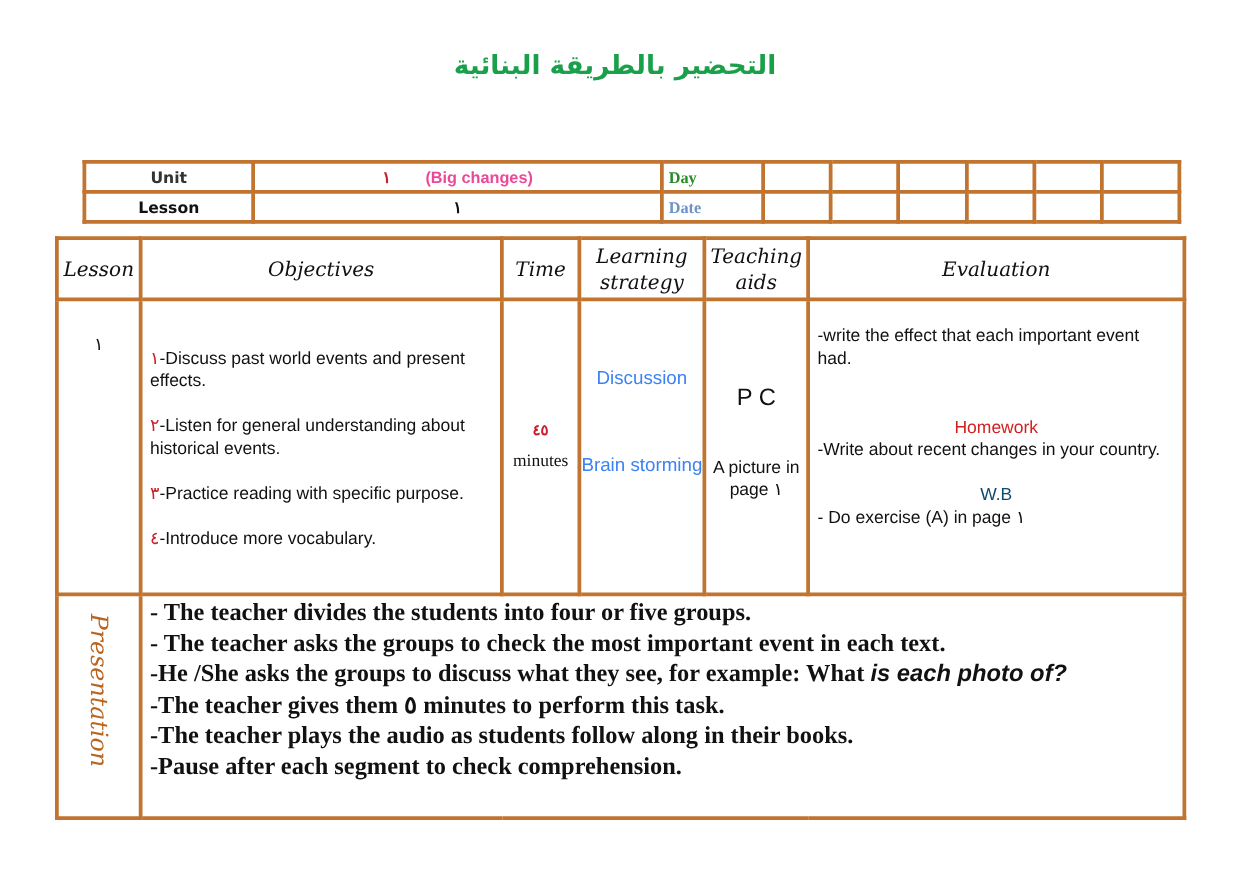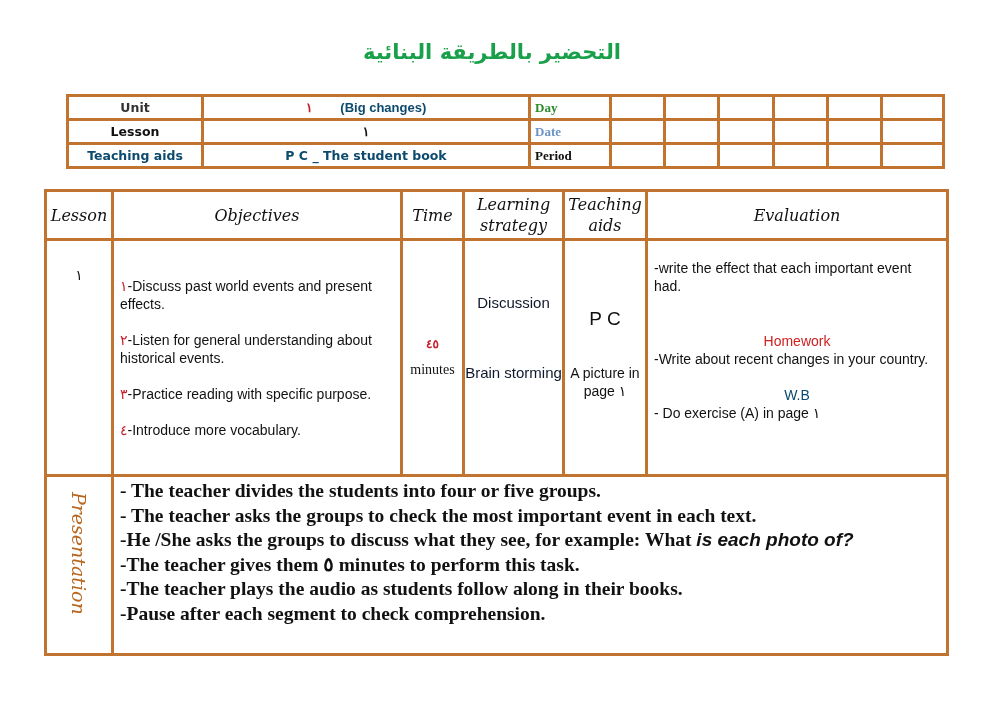--- a/index.html
+++ b/index.html
@@ -4,40 +4,40 @@
 <style>
   html, body { margin:0; padding:0; background:#ffffff; }
   body { width:1000px; height:707px; position:relative; overflow:hidden;
          font-family:"Liberation Sans", sans-serif; color:#111; }
   .title { position:absolute; left:0; width:984px; top:40px; text-align:center;
            font-family:"DejaVu Sans", sans-serif; font-weight:bold; font-size:21px;
            color:#1aa04a; direction:rtl; }
   table { border-collapse:collapse; position:absolute; table-layout:fixed; }
   td { border:3px solid #c0742f; padding:0; vertical-align:middle; }
   
-  #top-table { left:66px; top:94px; width:877px; }
+  #top-table { left:66px; top:128px; width:877px; }
   #top-table td { height:21px; font-size:13px; font-weight:bold; text-align:center; }
   #top-table td.lbl { font-family:"DejaVu Sans", sans-serif; font-size:12.5px; }
-  .blue { color:#0c4a6e; }
+  .blue { color:#ec4899; }
   .red { color:#c8202a; }
   .green-serif { color:#2a8a2a; font-family:"Liberation Serif", serif; font-size:14px; text-align:left !important; padding-left:4px !important; }
   .lightblue-serif { color:#6b93c6; font-family:"Liberation Serif", serif; font-size:14px; text-align:left !important; padding-left:4px !important; }
   .black-serif { color:#111; font-family:"Liberation Serif", serif; font-size:14px; text-align:left !important; padding-left:4px !important; }
   
   #main-table { left:44px; top:189px; width:902px; }
   #main-table td.hdr { height:46px; text-align:center; font-family:"DejaVu Serif", serif;
        font-style:italic; font-size:16px; color:#111; line-height:21px; }
   #main-table td.body { height:207px; font-size:14px; font-weight:normal; }
   .obj { padding:0 6px; text-align:left; }
   .obj p { margin:0 0 18px 0; line-height:18px; }
   .obj p:last-child { margin-bottom:0; }
   .num { color:#c8202a; }
   .time-cell { text-align:center; font-family:"Liberation Serif", serif; font-weight:normal !important; font-size:14px !important; }
   .time-val { color:#c8202a; font-size:12px; display:block; margin-bottom:10px; font-weight:bold; }
-  .strat { text-align:center; color:#0f172a; font-size:15px !important; }
+  .strat { text-align:center; color:#3b82f6; font-size:15px !important; }
   .strat .s2 { display:block; margin-top:52px; line-height:19px; }
   .aids { text-align:center; }
   .aids .a1 { display:block; font-size:19px; margin-bottom:34px; margin-top:-8px; }
   .aids .a2 { display:block; line-height:18px; }
   .eval { padding:0 6px; text-align:left; vertical-align:top !important; }
   .eval p { margin:0; line-height:18px; }
   .eval .e1 { margin-top:18px; }
   .eval .hw { color:#d02020; text-align:center; margin-top:37px; }
   .eval .wb { color:#0c4a6e; text-align:center; margin-top:18px; }
   #main-table td.pres-label { height:176px; text-align:center; }
@@ -77,31 +77,20 @@
         <td></td>
     <td></td>
         <td></td>
     <td></td>
         <td></td>
   </tr>
   <tr>
     <td class="lbl">Lesson</td>
     <td>١</td>
     <td class="lightblue-serif">Date</td>
-    <td></td>
-        <td></td>
-    <td></td>
-        <td></td>
-    <td></td>
-        <td></td>
-  </tr>
-  <tr>
-    <td class="lbl blue">Teaching aids</td>
-    <td class="blue" style="font-family:'DejaVu Sans',sans-serif;font-size:12.5px">P C _ The student book</td>
-    <td class="black-serif">Period</td>
     <td></td>
         <td></td>
     <td></td>
         <td></td>
     <td></td>
         <td></td>
   </tr>
 </tbody>
   </table>
 

